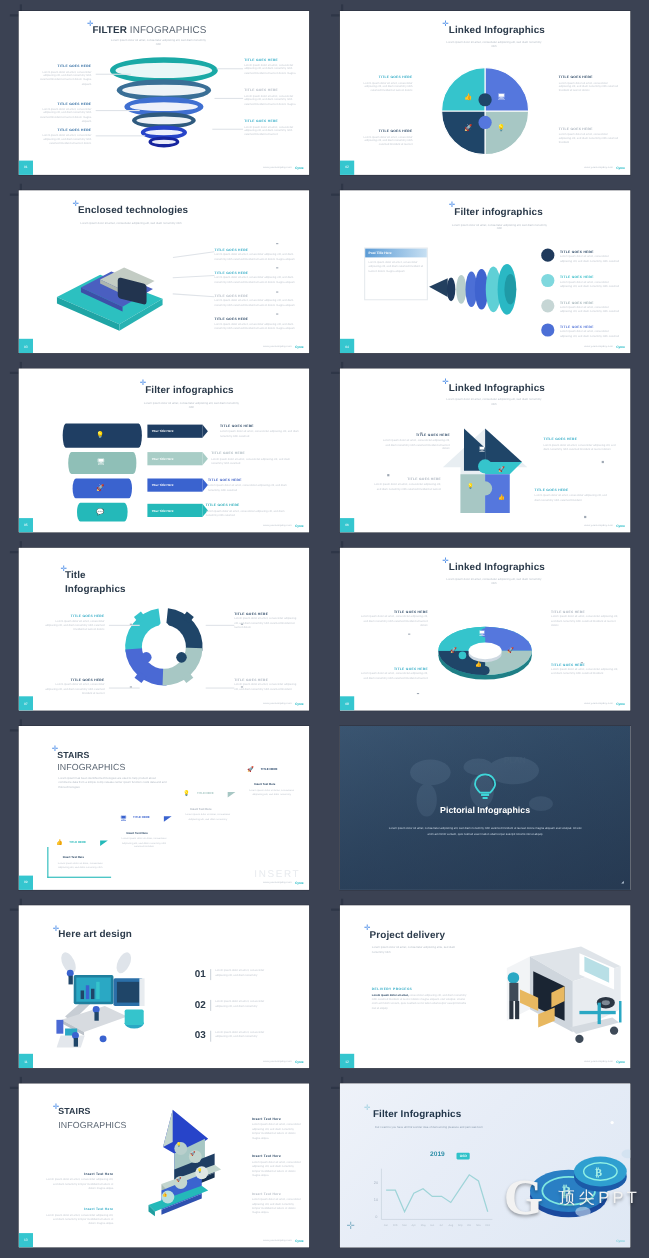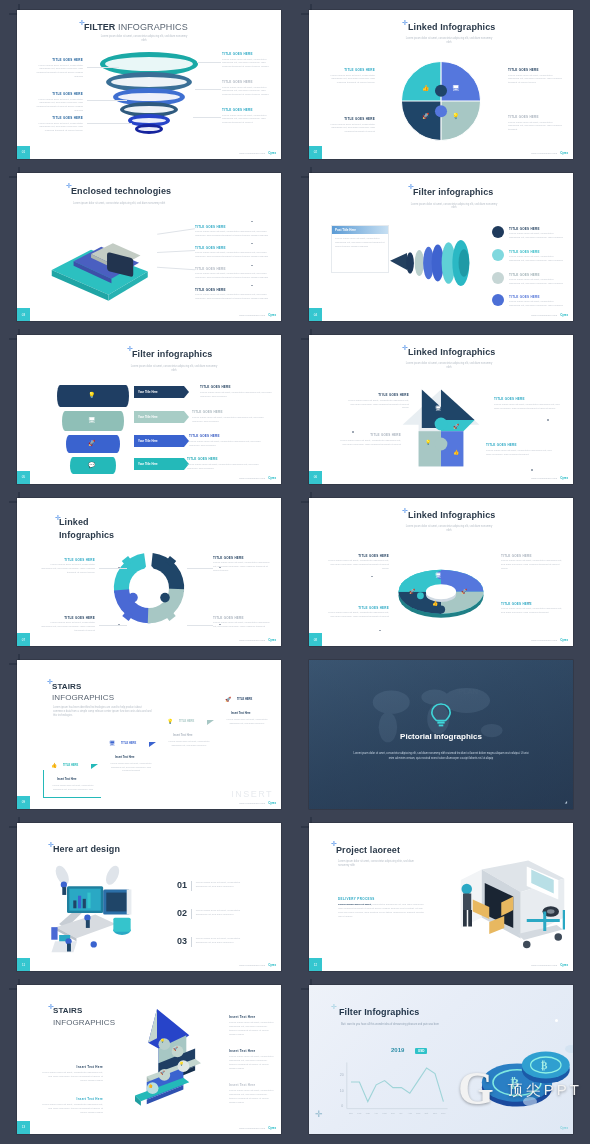--- a/index.html
+++ b/index.html
@@ -467,21 +467,21 @@
         <span class="f-logo">Cyrex</span>
       </div>
       <div class="pagebadge">06</div>
     </div>
   </div>
 
   <div class="cell">
     <div class="plusmark" style="left:6px;top:0px;"></div>
     <div class="slide">
       <div class="plusglyph" style="left:38px;top:16px;">✛</div>
-      <div class="s-title" style="left:42px;top:19px;font-size:9px;">Linked</div>
+      <div class="s-title" style="left:42px;top:19px;font-size:9px;">Title</div>
       <div class="s-title" style="left:42px;top:32px;font-size:9px;">Infographics</div>
 
       <div style="position:absolute;left:50%;top:50px;transform:translateX(-50%);width:86px;height:80px;">
         <svg viewBox="0 0 100 100" width="86" height="80">
           <g>
             <path d="M50 6 A44 44 0 0 0 6 50 L30 50 A26 26 0 0 1 50 28 Z" fill="#35c4cc" transform="rotate(-8 50 50)"></path>
             <path d="M50 6 A44 44 0 0 1 94 50 L70 50 A26 26 0 0 0 50 28 Z" fill="#1f4568" transform="rotate(6 50 50)"></path>
             <path d="M6 50 A44 44 0 0 0 50 94 L50 72 A26 26 0 0 1 30 50 Z" fill="#4a69d4" transform="rotate(-4 50 50)"></path>
             <path d="M94 50 A44 44 0 0 1 50 94 L50 72 A26 26 0 0 0 70 50 Z" fill="#a7c7c4" transform="rotate(2 50 50)"></path>
             <rect x="18" y="12" width="10" height="9" fill="#35c4cc" transform="rotate(-38 23 17)"></rect>
@@ -710,21 +710,21 @@
         <span class="f-logo">Cyrex</span>
       </div>
       <div class="pagebadge">11</div>
     </div>
   </div>
 
   <div class="cell">
     <div class="plusmark" style="left:6px;top:0px;"></div>
     <div class="slide">
       <div class="plusglyph" style="left:22px;top:17px;">✛</div>
-      <div class="s-title" style="left:27px;top:22px;font-size:9px;">Project laoreet</div>
+      <div class="s-title" style="left:27px;top:22px;font-size:9px;">Project delivery</div>
       <div class="s-sub left" style="left:29px;top:37px;width:76px;">Lorem ipsum dolor sit amet, consectetur adipiscing elite, sed diam nonummy nibh</div>
 
       <div style="position:absolute;left:128px;top:30px;width:130px;height:105px;">
         <svg viewBox="0 0 170 140" width="130" height="105">
           <path d="M30 36 L58 22 L58 86 L30 100 Z" fill="#f2f4f6"></path>
           <path d="M58 22 L120 10 L168 34 L110 52 Z" fill="#dfe4e9"></path>
           <path d="M58 22 L58 86 L110 114 L110 52 Z" fill="#cfd6dd"></path>
           <path d="M110 52 L168 34 L168 86 L110 114 Z" fill="#e8ecf0"></path>
           <path d="M118 18 L160 36 L160 62 L118 44 Z" fill="#fff"></path>
           <path d="M124 22 L154 36 L154 54 L124 40 Z" fill="#b8dfe6"></path>

